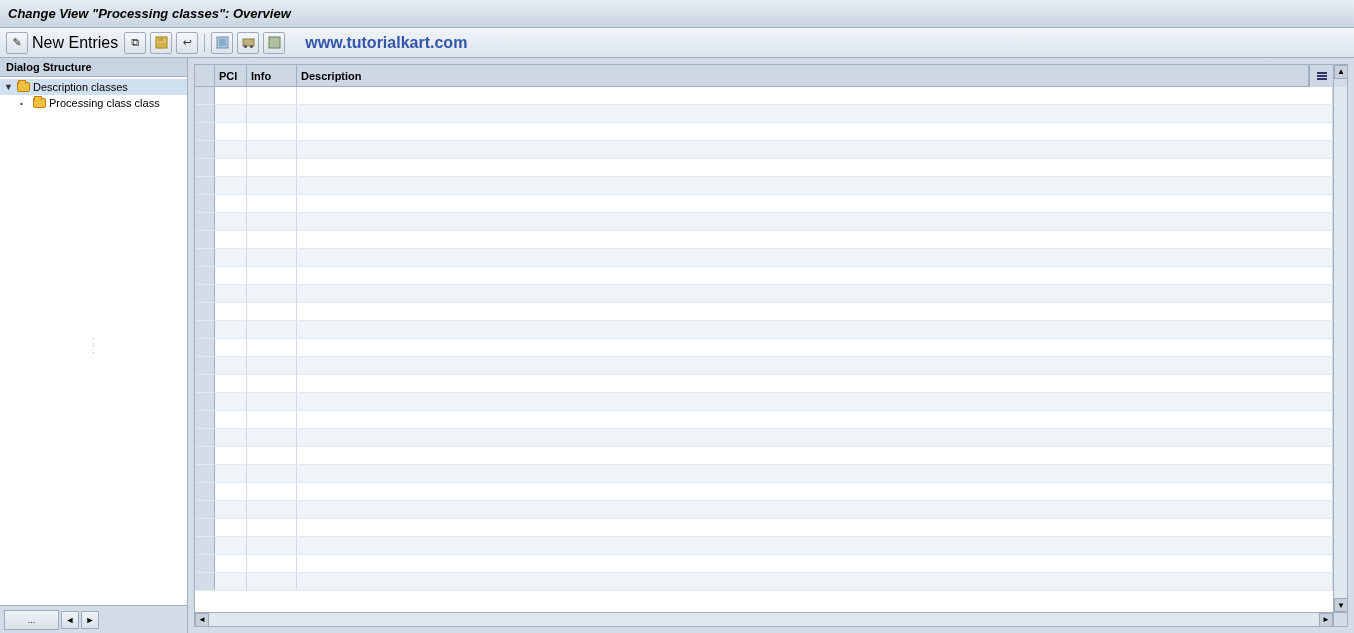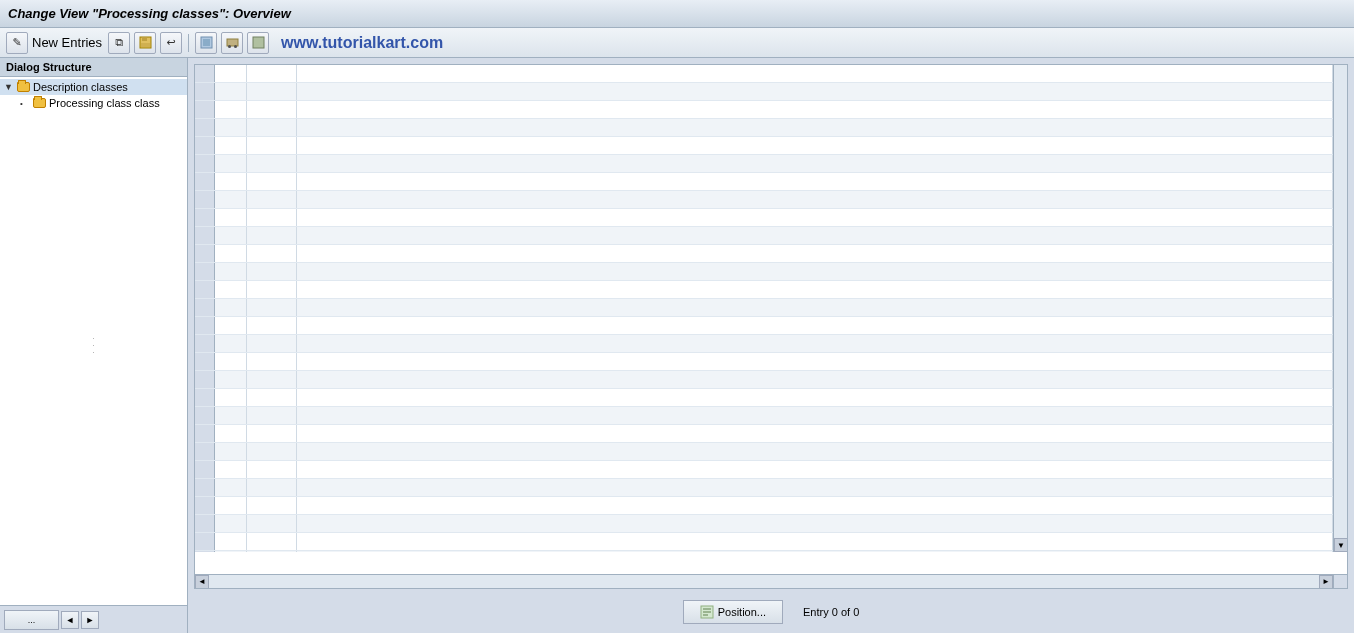--- a/index.html
+++ b/index.html
@@ -45,30 +45,30 @@
       height: 22px;
       background: linear-gradient(to bottom, #f5f7fa, #dde3eb);
       border: 1px solid #a0aabc;
       border-radius: 2px;
       cursor: pointer;
       font-size: 11px;
       color: #333;
     }
 
     .toolbar-label {
-      font-size: 13px;
+      font-size: 16px;
       color: #000;
       margin-right: 2px;
     }
 
     .toolbar-watermark {
       color: #3355aa;
       font-size: 16px;
       font-weight: bold;
-      margin-left: 8px;
+      margin-left: 16px;
     }
 
     .separator {
       width: 1px;
       height: 18px;
       background: #a0b0c0;
       margin: 0 2px;
     }
 
     
@@ -413,20 +413,45 @@
       </div>
       <div class="small-nav-btn">
         <span>►</span>
       </div>
     </div>
   </div>
 
   <div class="content-area">
     <div class="table-container">
 
+      <div class="table-header">
+        <div class="row-num" style="background:#cdd8e4; border-right:1px solid #a0b0c0; height:100%; display:flex; align-items:center; width:20px;"></div>
+        <div class="col-header col-pcl">
+          <span>PCl</span>
+        </div>
+        <div class="col-header col-info">
+          <span>Info</span>
+        </div>
+        <div class="col-header col-desc">
+          <span>Description</span>
+        </div>
+        <div class="col-header-btn">
+          <svg width="12" height="12" viewBox="0 0 12 12">
+              <rect x="1" y="2" width="10" height="2" fill="#336"></rect>
+              <rect x="1" y="5" width="10" height="2" fill="#336"></rect>
+              <rect x="1" y="8" width="10" height="2" fill="#336"></rect>
+            </svg>
+        </div>
+
+        <div style="width:14px; height:22px; background:#d4dce8; border-left:1px solid #a0b0c0; display:flex; flex-direction:column;">
+          <div class="scroll-btn">
+            <span>▲</span>
+          </div>
+        </div>
+      </div>
 
       <div class="table-body" style="height:calc(100% - 22px - 14px); position:relative;">
 
         <div id="table-rows">
             <div class="table-row">
               <div class="row-cell row-num"></div>
               <div class="row-cell row-pcl"></div>
               <div class="row-cell row-info"></div>
               <div class="row-cell row-desc" style="margin-right: 14px;"></div>
             </div>
@@ -608,27 +633,15 @@
         </div>
         <div style="flex:1; height:14px; background:#e0e8f0;"></div>
         <div class="scroll-bottom-btn">
           <span>►</span>
         </div>
       </div>
 
       <div style="position:absolute; bottom:0; right:0; width:14px; height:14px; background:#d4dce8; border-left:1px solid #a0b0c0; border-top:1px solid #a0b0c0;"></div>
     </div>
 
-    <div class="bottom-bar">
-      <button class="position-btn">
-        <svg width="14" height="14" viewBox="0 0 14 14">
-            <rect x="1" y="1" width="12" height="12" fill="#d4e8d0" stroke="#90b080" stroke-width="1"></rect>
-            <line x1="3" y1="4" x2="11" y2="4" stroke="#608050" stroke-width="1"></line>
-            <line x1="3" y1="7" x2="11" y2="7" stroke="#608050" stroke-width="1"></line>
-            <line x1="3" y1="10" x2="8" y2="10" stroke="#608050" stroke-width="1"></line>
-          </svg>
-        <span>Position...</span>
-      </button>
-      <span class="entry-count">Entry 0 of 0</span>
-    </div>
   </div>
 
 </div>
 
 </body></html>

